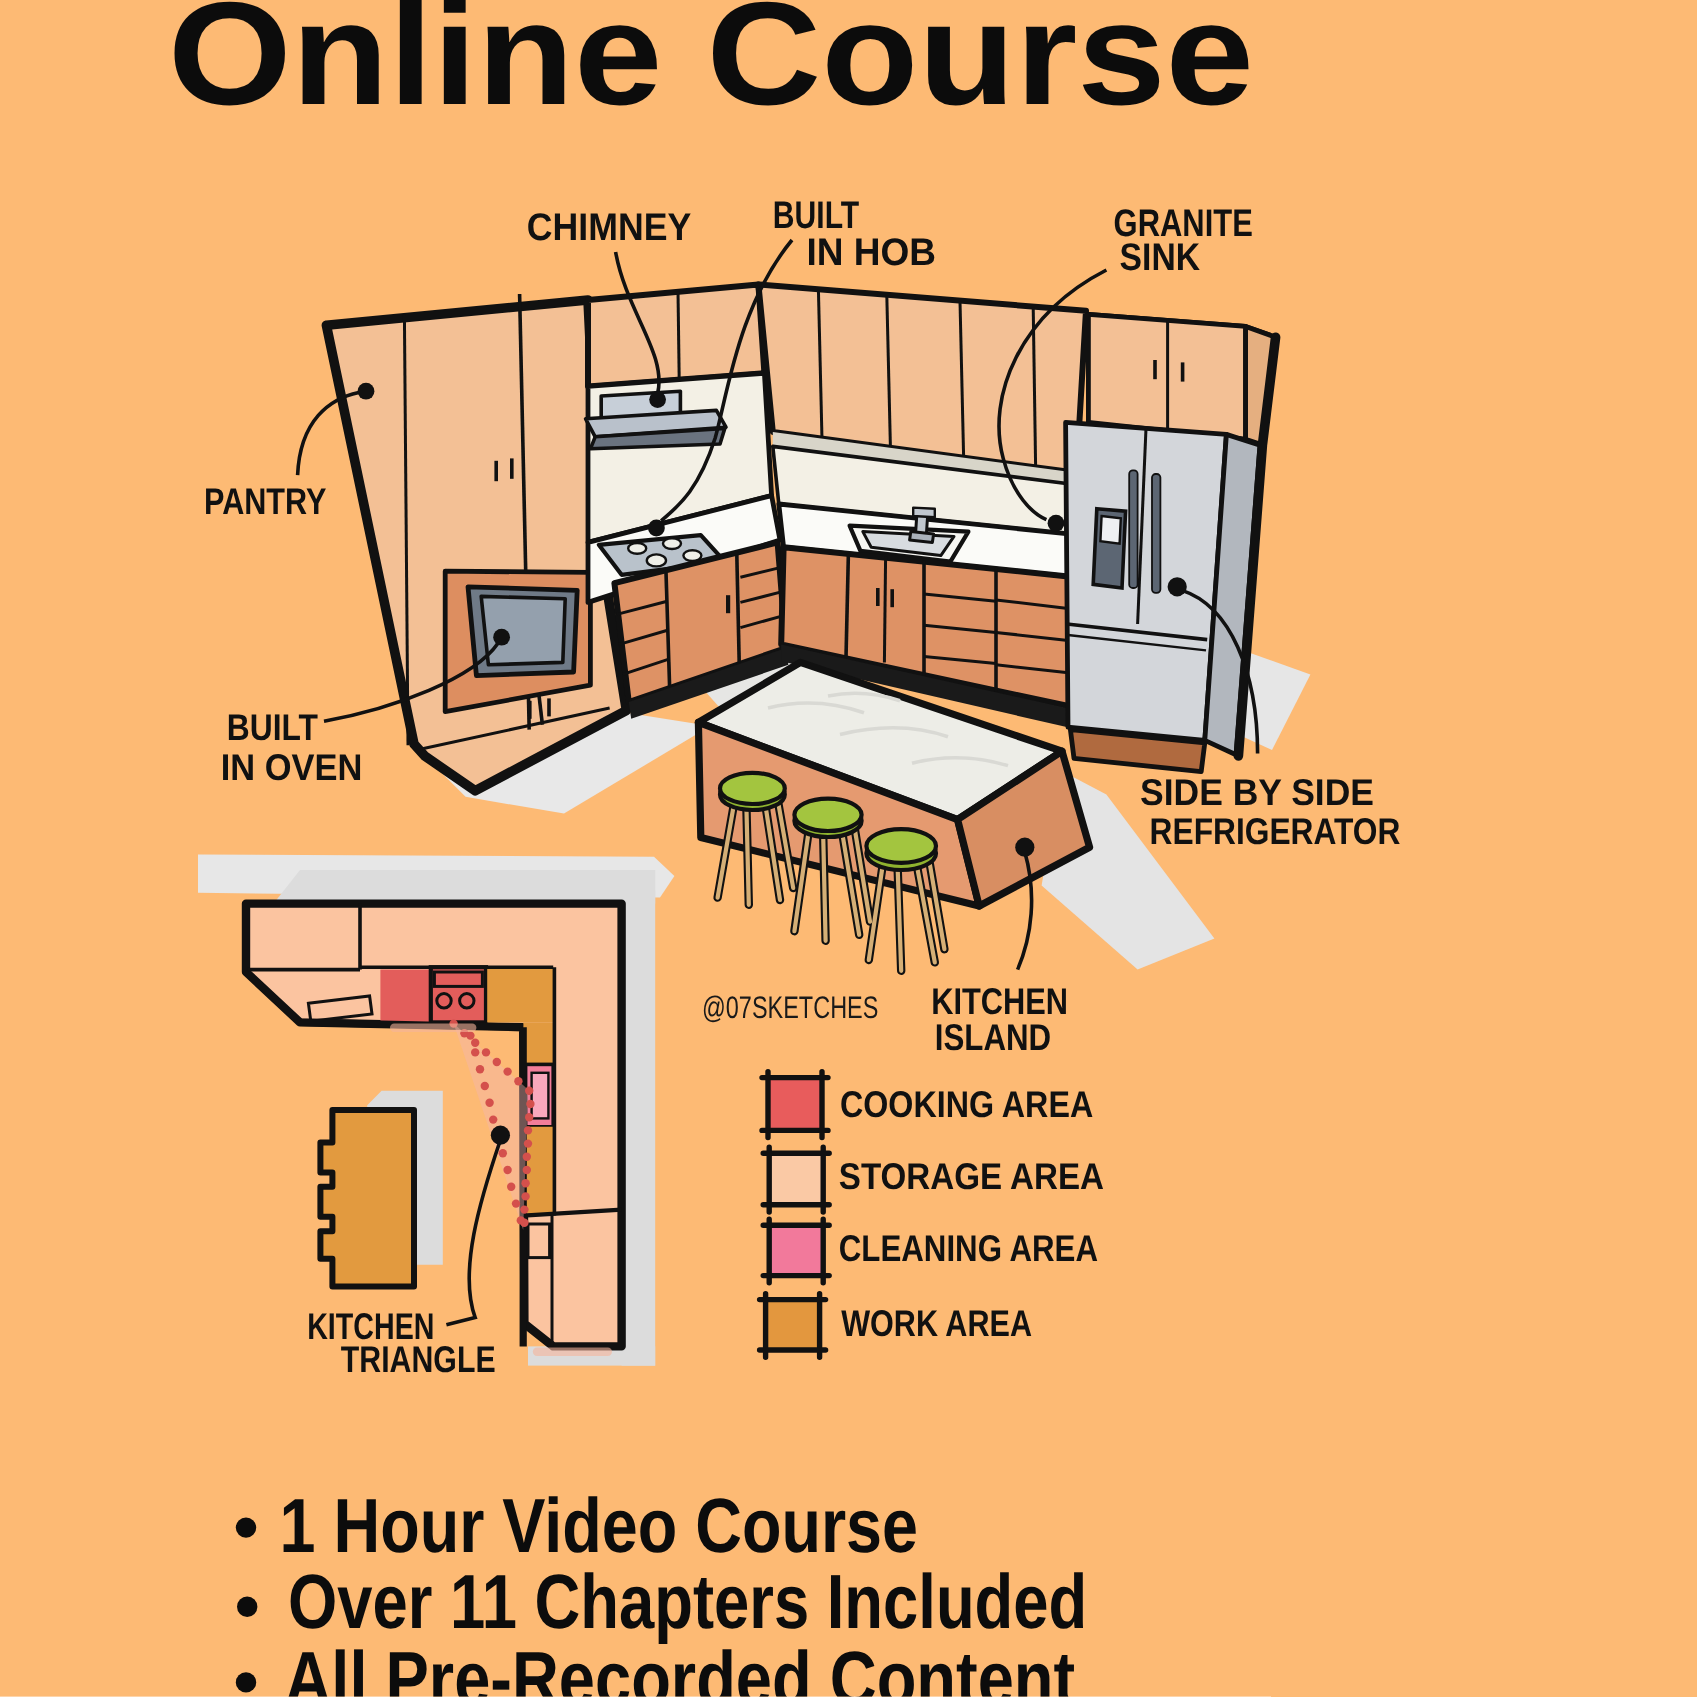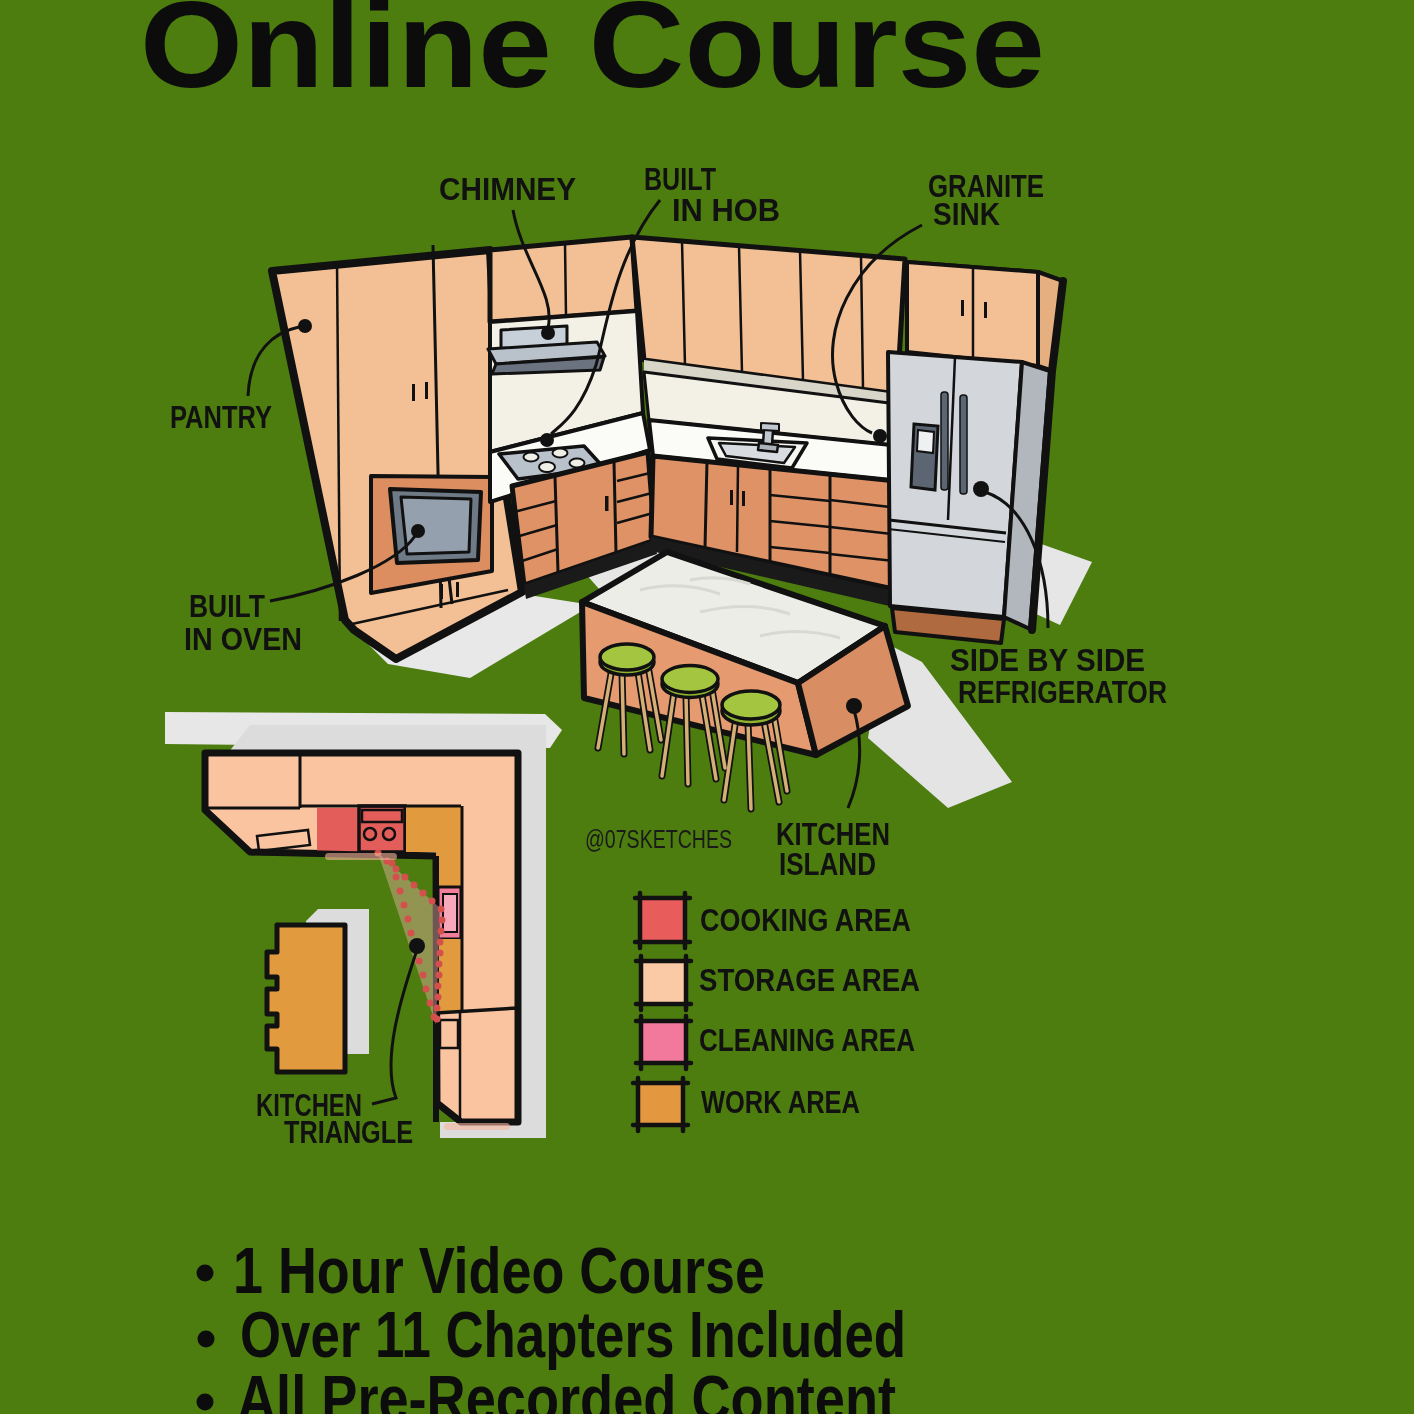--- a/index.html
+++ b/index.html
@@ -1,16 +1,16 @@
 <!DOCTYPE html>
 <html><head>
 <meta charset="utf-8">
 <style>
   html,body{margin:0;padding:0;background:#ffffff;}
-  #page{position:relative;width:1414px;height:1414px;overflow:hidden;background:#4d7c0f;
+  #page{position:relative;width:1414px;height:1414px;overflow:hidden;background:#fdba74;
         font-family:"Liberation Sans", sans-serif;}
   svg{position:absolute;left:0;top:0;}
 </style>
 </head>
 <body>
 <div id="page">
 <svg width="1414" height="1414" viewBox="0 0 1414 1414">
 
 <g id="title">
 <text x="140" y="87" font-family="Liberation Sans, sans-serif" font-weight="bold" font-size="122" fill="#0c0c0c" style="-webkit-text-stroke:4px #0c0c0c;" textLength="905" lengthAdjust="spacingAndGlyphs">Online Course</text>

